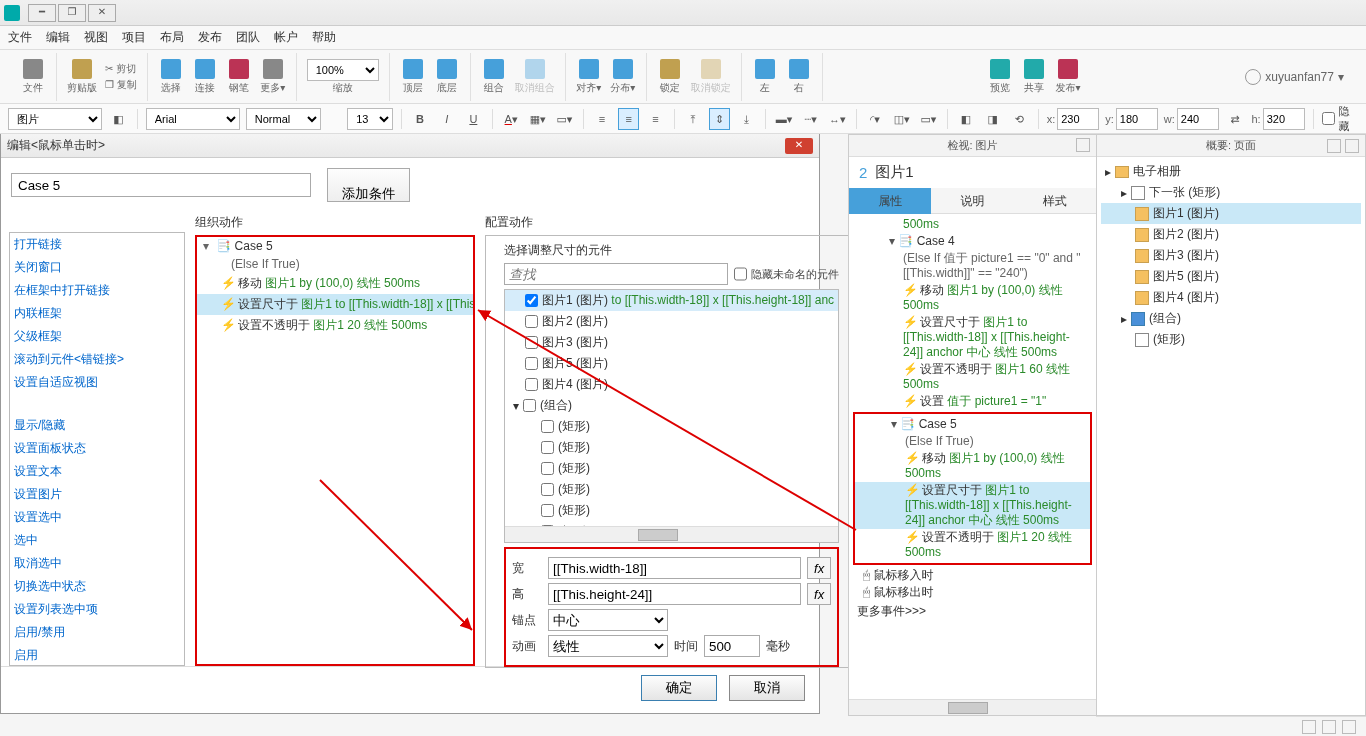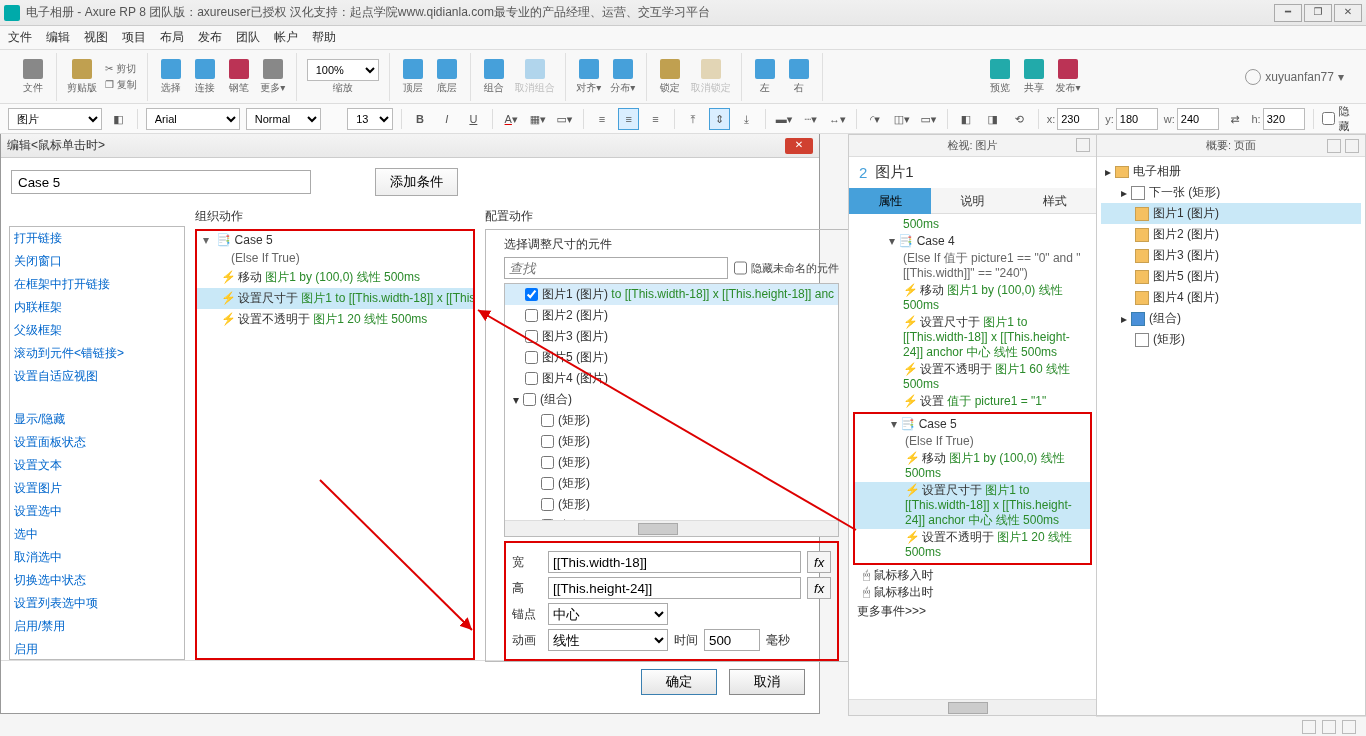--- a/index.html
+++ b/index.html
@@ -31,21 +31,21 @@
 .fb-sep { width: 1px; height: 20px; background: #ddd; margin: 0 2px; }
 .fb-label-input { display: flex; align-items: center; gap: 2px; }
 .fb-label-input input { width: 42px; height: 22px; border: 1px solid #bbb; padding: 0 3px; font-size: 11px; }
 .fb-label-input span { font-size: 11px; color: #666; }
 
 .dialog { position: absolute; left: 0; top: 134px; width: 820px; height: 580px; background: #fff; border: 1px solid #999; border-top: none; }
 .dlg-title { height: 24px; background: linear-gradient(#f4f4f4,#e9e9e9); border-bottom: 1px solid #ccc; display: flex; align-items: center; padding: 0 6px; justify-content: space-between; }
 .dlg-close { width: 28px; height: 16px; background: #d04030; color: #fff; text-align: center; line-height: 14px; font-size: 10px; border-radius: 2px; cursor: pointer; }
 .dlg-head-row { padding: 10px 10px 4px; display: flex; gap: 16px; align-items: center; }
 .dlg-head-row input { width: 300px; height: 24px; border: 1px solid #aaa; padding: 0 6px; }
-.dlg-head-row button { height: 28px; padding: 4px 14px; border: 1px solid #aaa; background: linear-gradient(#fdfdfd,#eee); cursor: pointer; margin-left: 48px; }
+.dlg-head-row button { height: 28px; padding: 16px 14px; border: 1px solid #aaa; background: linear-gradient(#fdfdfd,#eee); cursor: pointer; }
 .dlg-cols { display: flex; padding: 4px 8px 0; height: 460px; }
 .dlg-col { flex: 1; display: flex; flex-direction: column; }
 .dlg-col-label { font-size: 12px; padding: 4px 0; color: #333; }
 .dlg-list { border: 1px solid #bbb; flex: 1; background: #fff; overflow: auto; position: relative; }
 .dlg-col1 { width: 176px; flex: none; }
 .dlg-col2 { width: 280px; flex: none; margin-left: 10px; }
 .redbox2 { border: 2px solid #d00; position: relative; }
 .dlg-col3 { flex: 1; margin-left: 10px; }
 .link-row { padding: 3px 4px; color: #0066cc; cursor: pointer; white-space: nowrap; }
 .tree-node { padding: 2px 4px 2px 18px; white-space: nowrap; font-size: 12px; }
@@ -72,21 +72,21 @@
 .dlg-footer button { width: 76px; height: 26px; border: 1px solid #888; background: linear-gradient(#fdfdfd,#e5e5e5); cursor: pointer; }
 .dlg-footer button.primary { border-color: #3a7fb0; }
 
 .right-panels { position: absolute; right: 0; top: 134px; display: flex; height: 582px; }
 .inspect-panel { width: 248px; background: #fff; border: 1px solid #ccc; border-right: none; display: flex; flex-direction: column; }
 .outline-panel { width: 270px; background: #fff; border: 1px solid #ccc; display: flex; flex-direction: column; }
 .panel-tab-row { height: 22px; background: #f3f3f3; border-bottom: 1px solid #ddd; display: flex; align-items: center; justify-content: center; font-size: 11px; color: #555; position: relative; }
 .panel-tab-row .tabicon { position: absolute; right: 6px; top: 3px; width: 14px; height: 14px; border: 1px solid #bbb; }
 .sub-tabs { display: flex; height: 26px; }
 .sub-tabs .t { flex: 1; text-align: center; line-height: 26px; background: #f5f5f5; border-bottom: 1px solid #ddd; cursor: pointer; font-size: 12px; }
-.sub-tabs .t.active { background: #46a0da; color: #000000; border-bottom: 1px solid #46a0da; }
+.sub-tabs .t.active { background: #46a0da; color: #404040; border-bottom: 1px solid #46a0da; }
 .panel-title { padding: 6px 10px; font-size: 15px; color: #333; display: flex; align-items: center; gap: 8px; }
 .panel-title .idx { color: #46a0da; }
 .panel-body { flex: 1; overflow: auto; padding: 2px 4px; }
 .redbox-nodes { border: 2px solid #d00; margin: 2px 0; padding: 2px 0; }
 .more-events { color: #333; font-size: 12px; padding: 2px 4px; }
 
 .outline-tree { padding: 4px; }
 .ot-item { display: flex; align-items: center; gap: 4px; padding: 2px 2px 2px 20px; font-size: 12px; }
 .ot-item.sel { background: #c9e8f7; }
 .ot-icon { width: 14px; height: 14px; background: #f5c060; border: 1px solid #caa050; }
@@ -108,21 +108,20 @@
 .tnode .lbl { color: #333; }
 .tnode .green { color: #2a8a2a; }
 .indent2 { padding-left: 36px; }
 .indent3 { padding-left: 50px; }
 </style>
 </head>
 <body>
 
 <div class="titlebar">
   <div class="app-icon"></div>
-  <div class="title">电子相册 - Axure RP 8 团队版：axureuser已授权 汉化支持：起点学院www.qidianla.com最专业的产品经理、运营、交互学习平台</div>
   <div class="winbtns">
     <div class="winbtn">━</div>
     <div class="winbtn">❐</div>
     <div class="winbtn">✕</div>
   </div>
 </div>
 
 <div class="menubar">
   <span>文件</span>
   <span>编辑</span>

